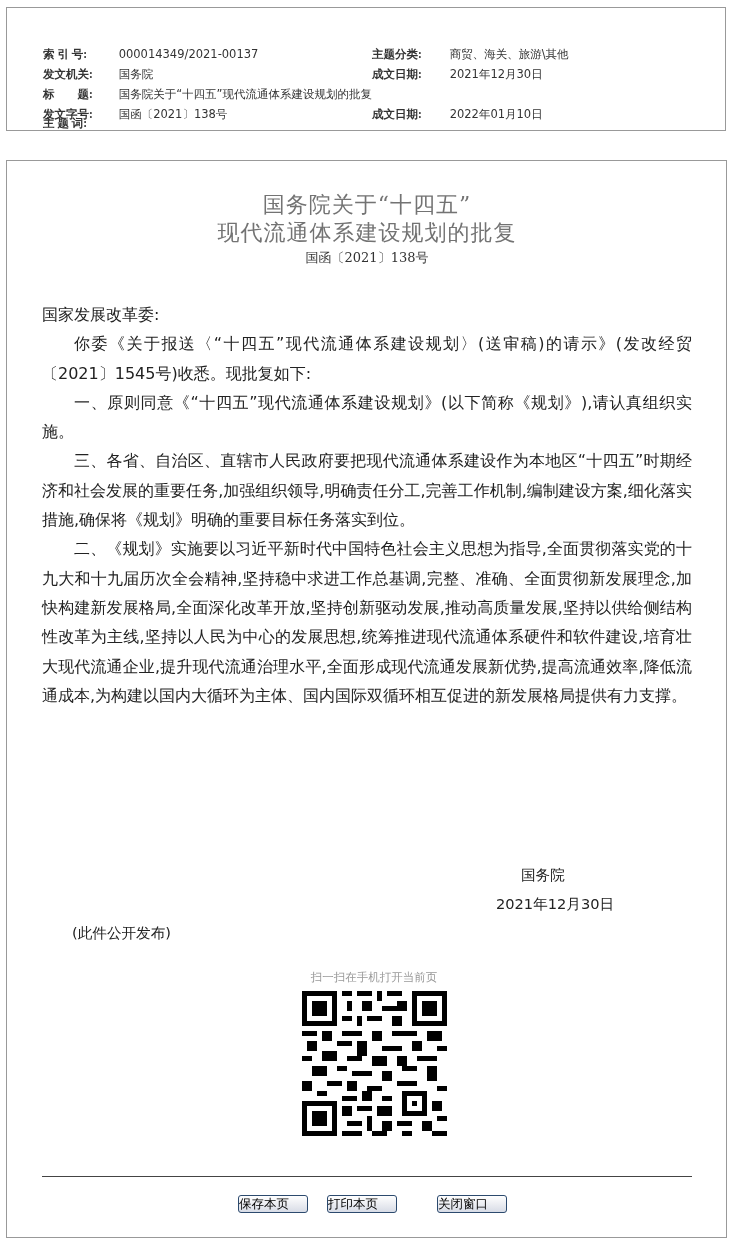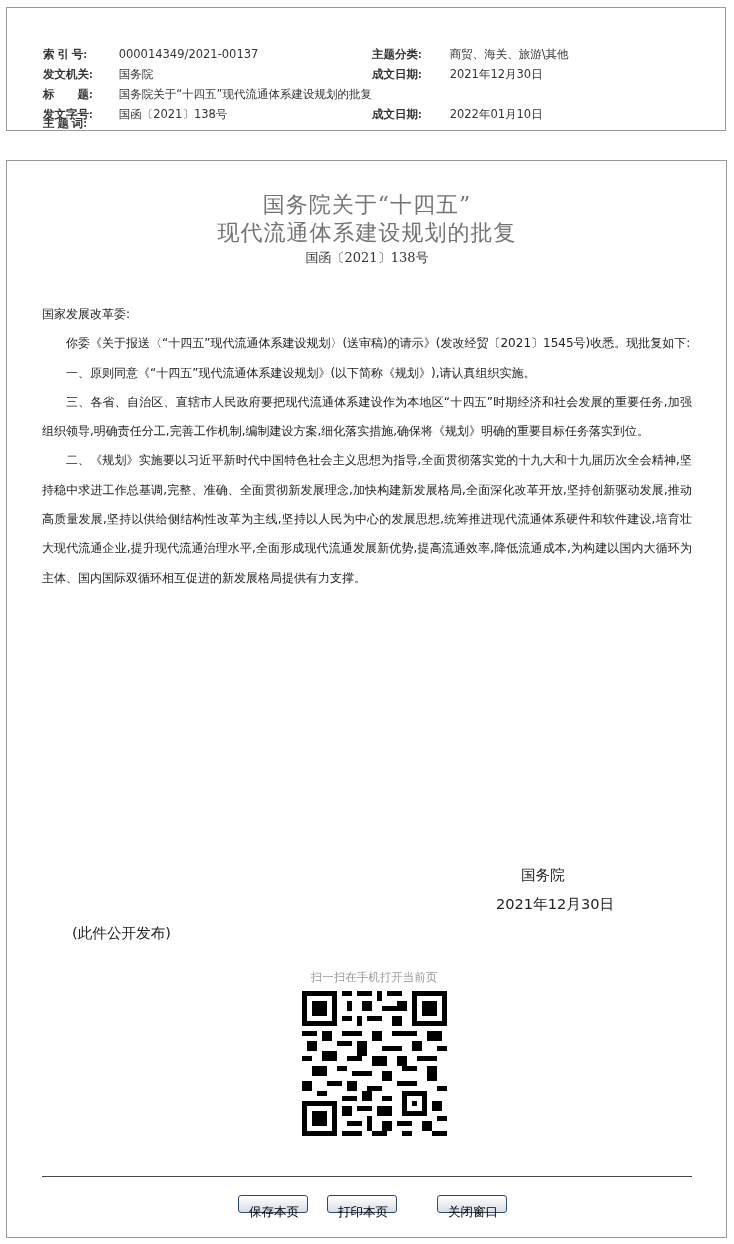--- a/index.html
+++ b/index.html
@@ -24,36 +24,36 @@
     font-family: "DejaVu Serif", "Liberation Serif", serif;
     font-size: 22px; line-height: 30px; color: #737373; letter-spacing: 1px;
   }
   .docno {
     position: absolute; left: 0; width: 734px; text-align: center; top: 249px;
     font-family: "DejaVu Serif", "Liberation Serif", serif;
     font-size: 13px; color: #333;
   }
   .body-text {
     position: absolute; left: 42px; width: 650px;
-    font-size: 12px; line-height: 29.3px; color: #222;
+    font-size: 16px; line-height: 29.3px; color: #222;
     text-align: justify;
   }
   .para { margin: 0; text-indent: 2em; }
   .para.noindent { text-indent: 0; }
   .sign { position: absolute; font-size: 14.6px; color: #222; white-space: nowrap; }
   .qr-caption { position: absolute; left: 0; width: 748px; top: 970px; text-align: center; font-size: 11.5px; color: #999; }
   .qr {
     position: absolute; left: 302px; top: 991px; width: 145px; height: 145px;
   }
   .divider { position: absolute; left: 42px; top: 1176px; width: 650px; height: 1px; background: #444; }
   .btn {
     position: absolute; top: 1195px; height: 18px; width: 70px; box-sizing: border-box;
     border: 1px solid #2c4a6e; border-radius: 3px;
     background: linear-gradient(#ffffff, #d8dce6);
-    font-size: 12.5px; line-height: 16px; text-align: right; color: #000; padding: 8px; cursor: pointer;
+    font-size: 12.5px; line-height: 16px; text-align: left; color: #000; padding: 0; cursor: pointer;
     font-family: "DejaVu Sans", sans-serif;
   }
 </style>
 </head>
 <body>
 
 <div class="meta-box"></div>
 
 <div class="meta-row" style="left:43px; top:23px;">
   <span class="meta-label" style="width:72px;">索 引 号:</span>

